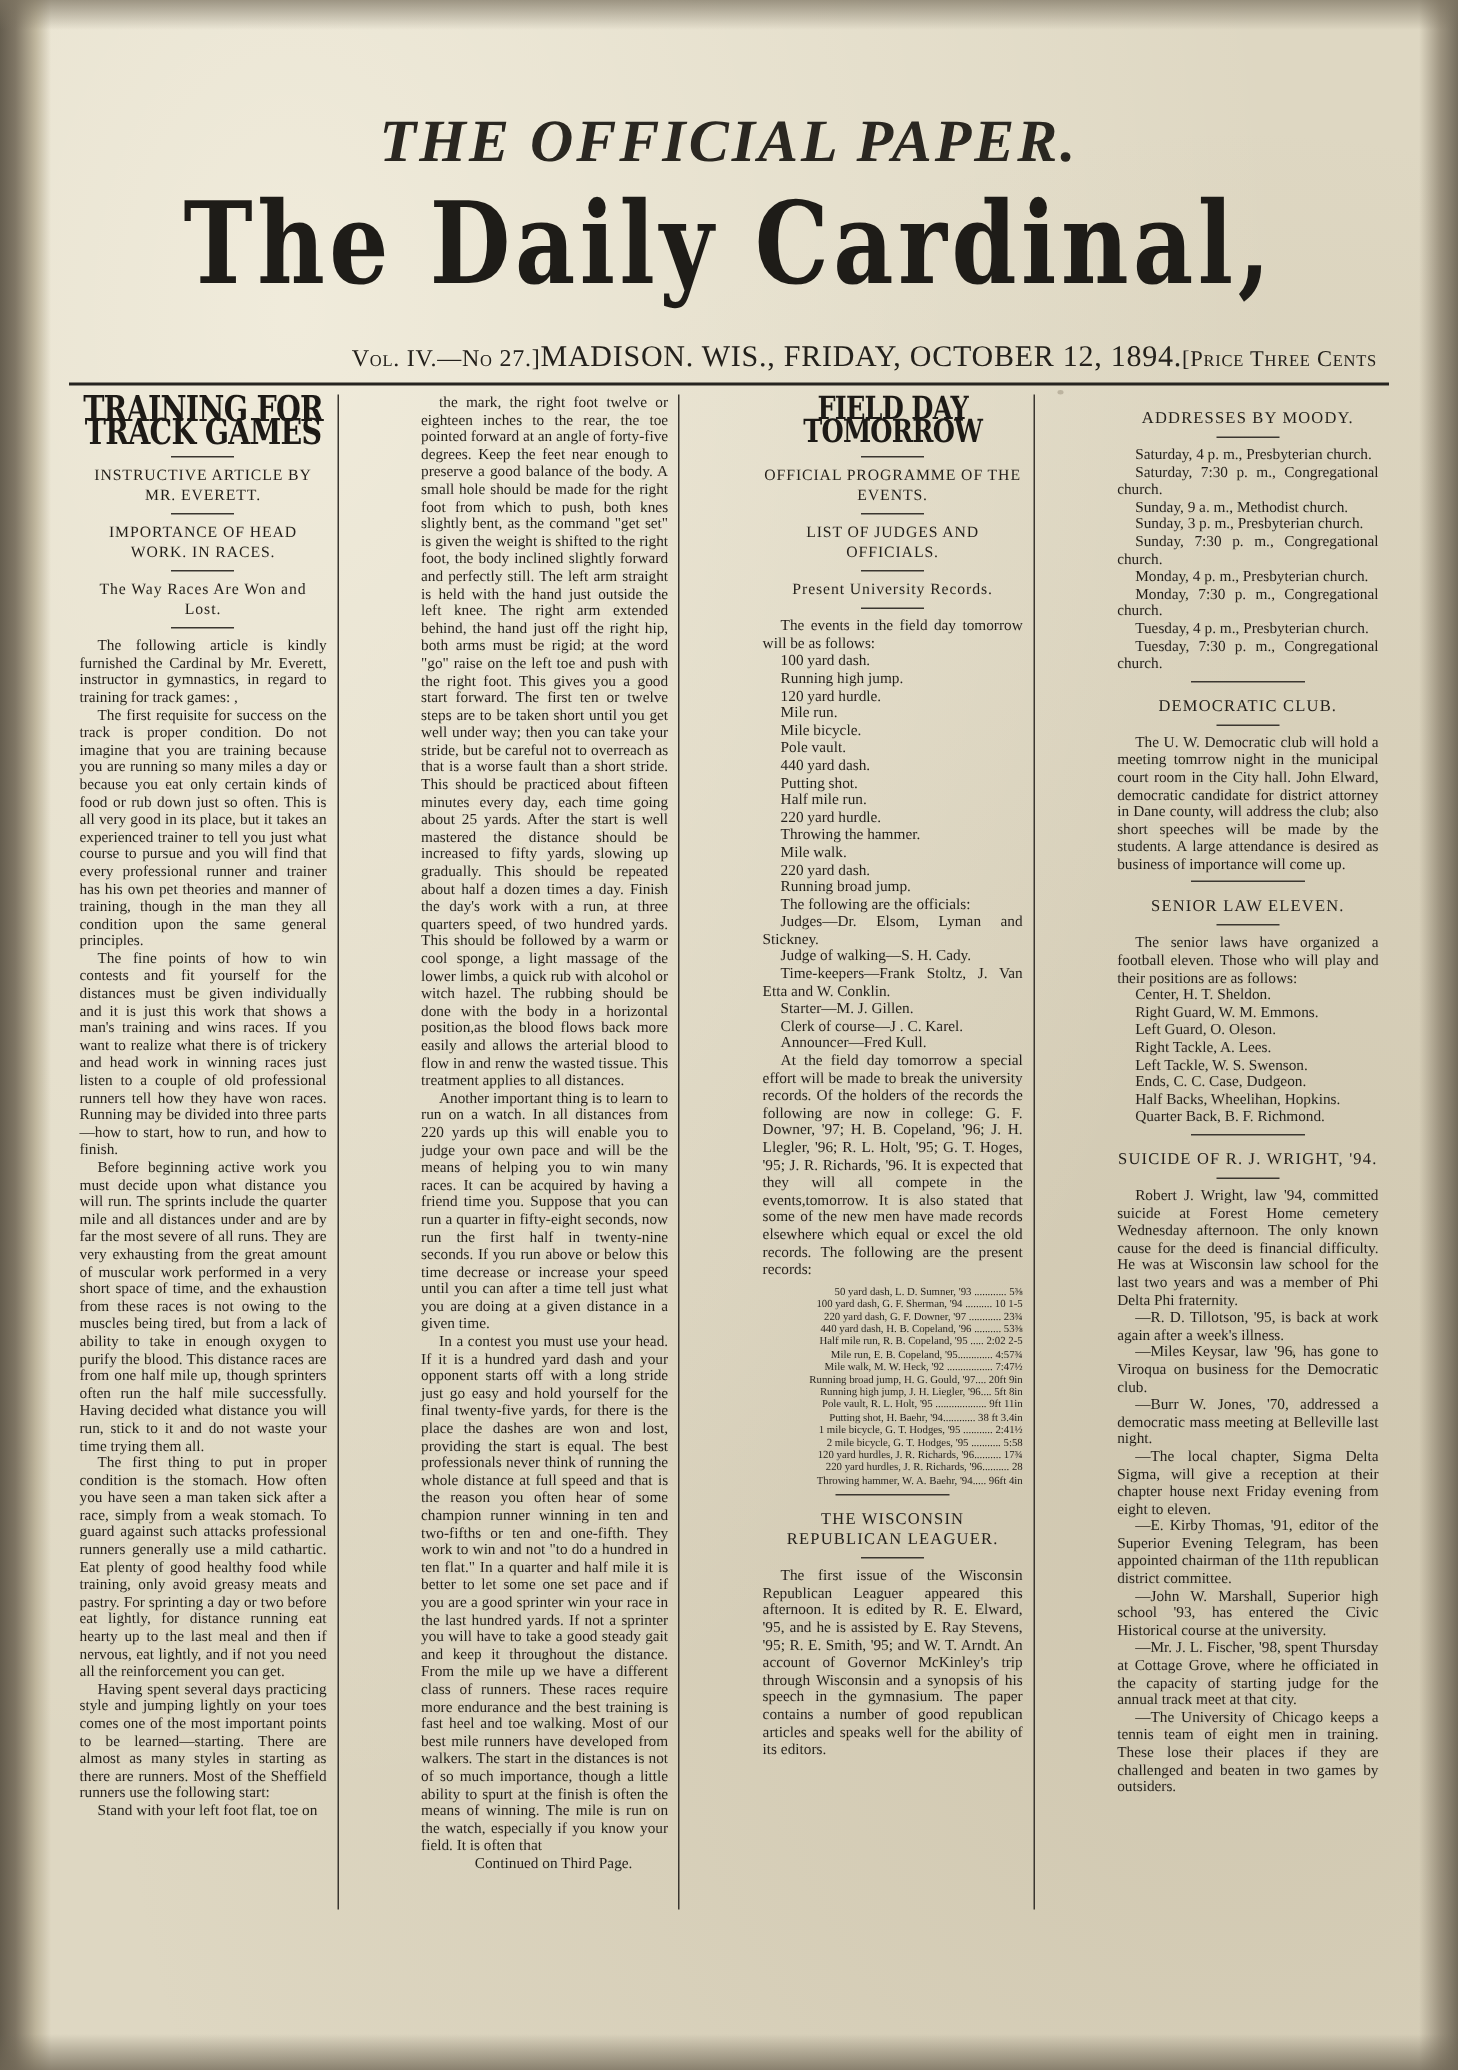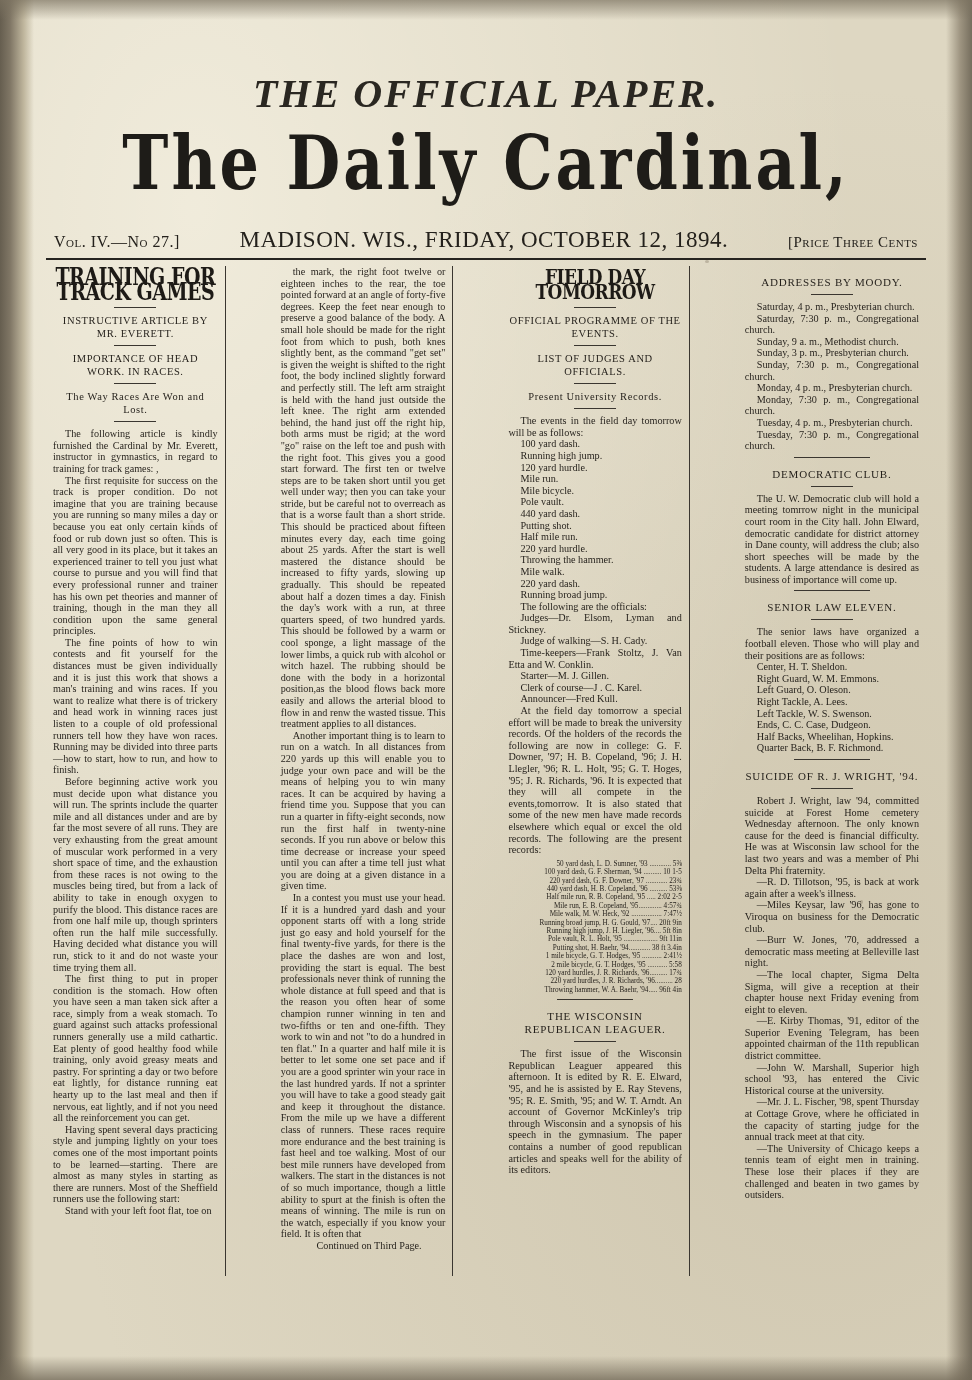--- a/index.html
+++ b/index.html
@@ -88,30 +88,30 @@
   }
   .univ-dash {
     display: inline-block;
     width: 26px;
     border-top: 1px solid #2a2721;
     vertical-align: middle;
     margin: 0 4px;
   }
   .issueline {
     display: flex;
-    justify-content: space-between;
+    justify-content: flex-end;
     align-items: baseline;
     margin-top: 26px;
     padding: 0 8px 5px 8px;
     border-bottom: 2px solid #262420;
     font-family: "Liberation Serif", serif;
     color: #24211c;
   }
   .issueline .vol { font-size: 16px; letter-spacing: 0.5px; }
-  .issueline .date { font-size: 23px; letter-spacing: 0.5px; }
+  .issueline .date { font-size: 20px; letter-spacing: 0.5px; }
   .issueline .price { font-size: 15px; letter-spacing: 0.5px; }
   .smallcaps { font-variant: small-caps; }
 
   .columns {
     display: flex;
     margin-top: 6px;
     height: 1010px;
     gap: 48px;
   }
   .col {

